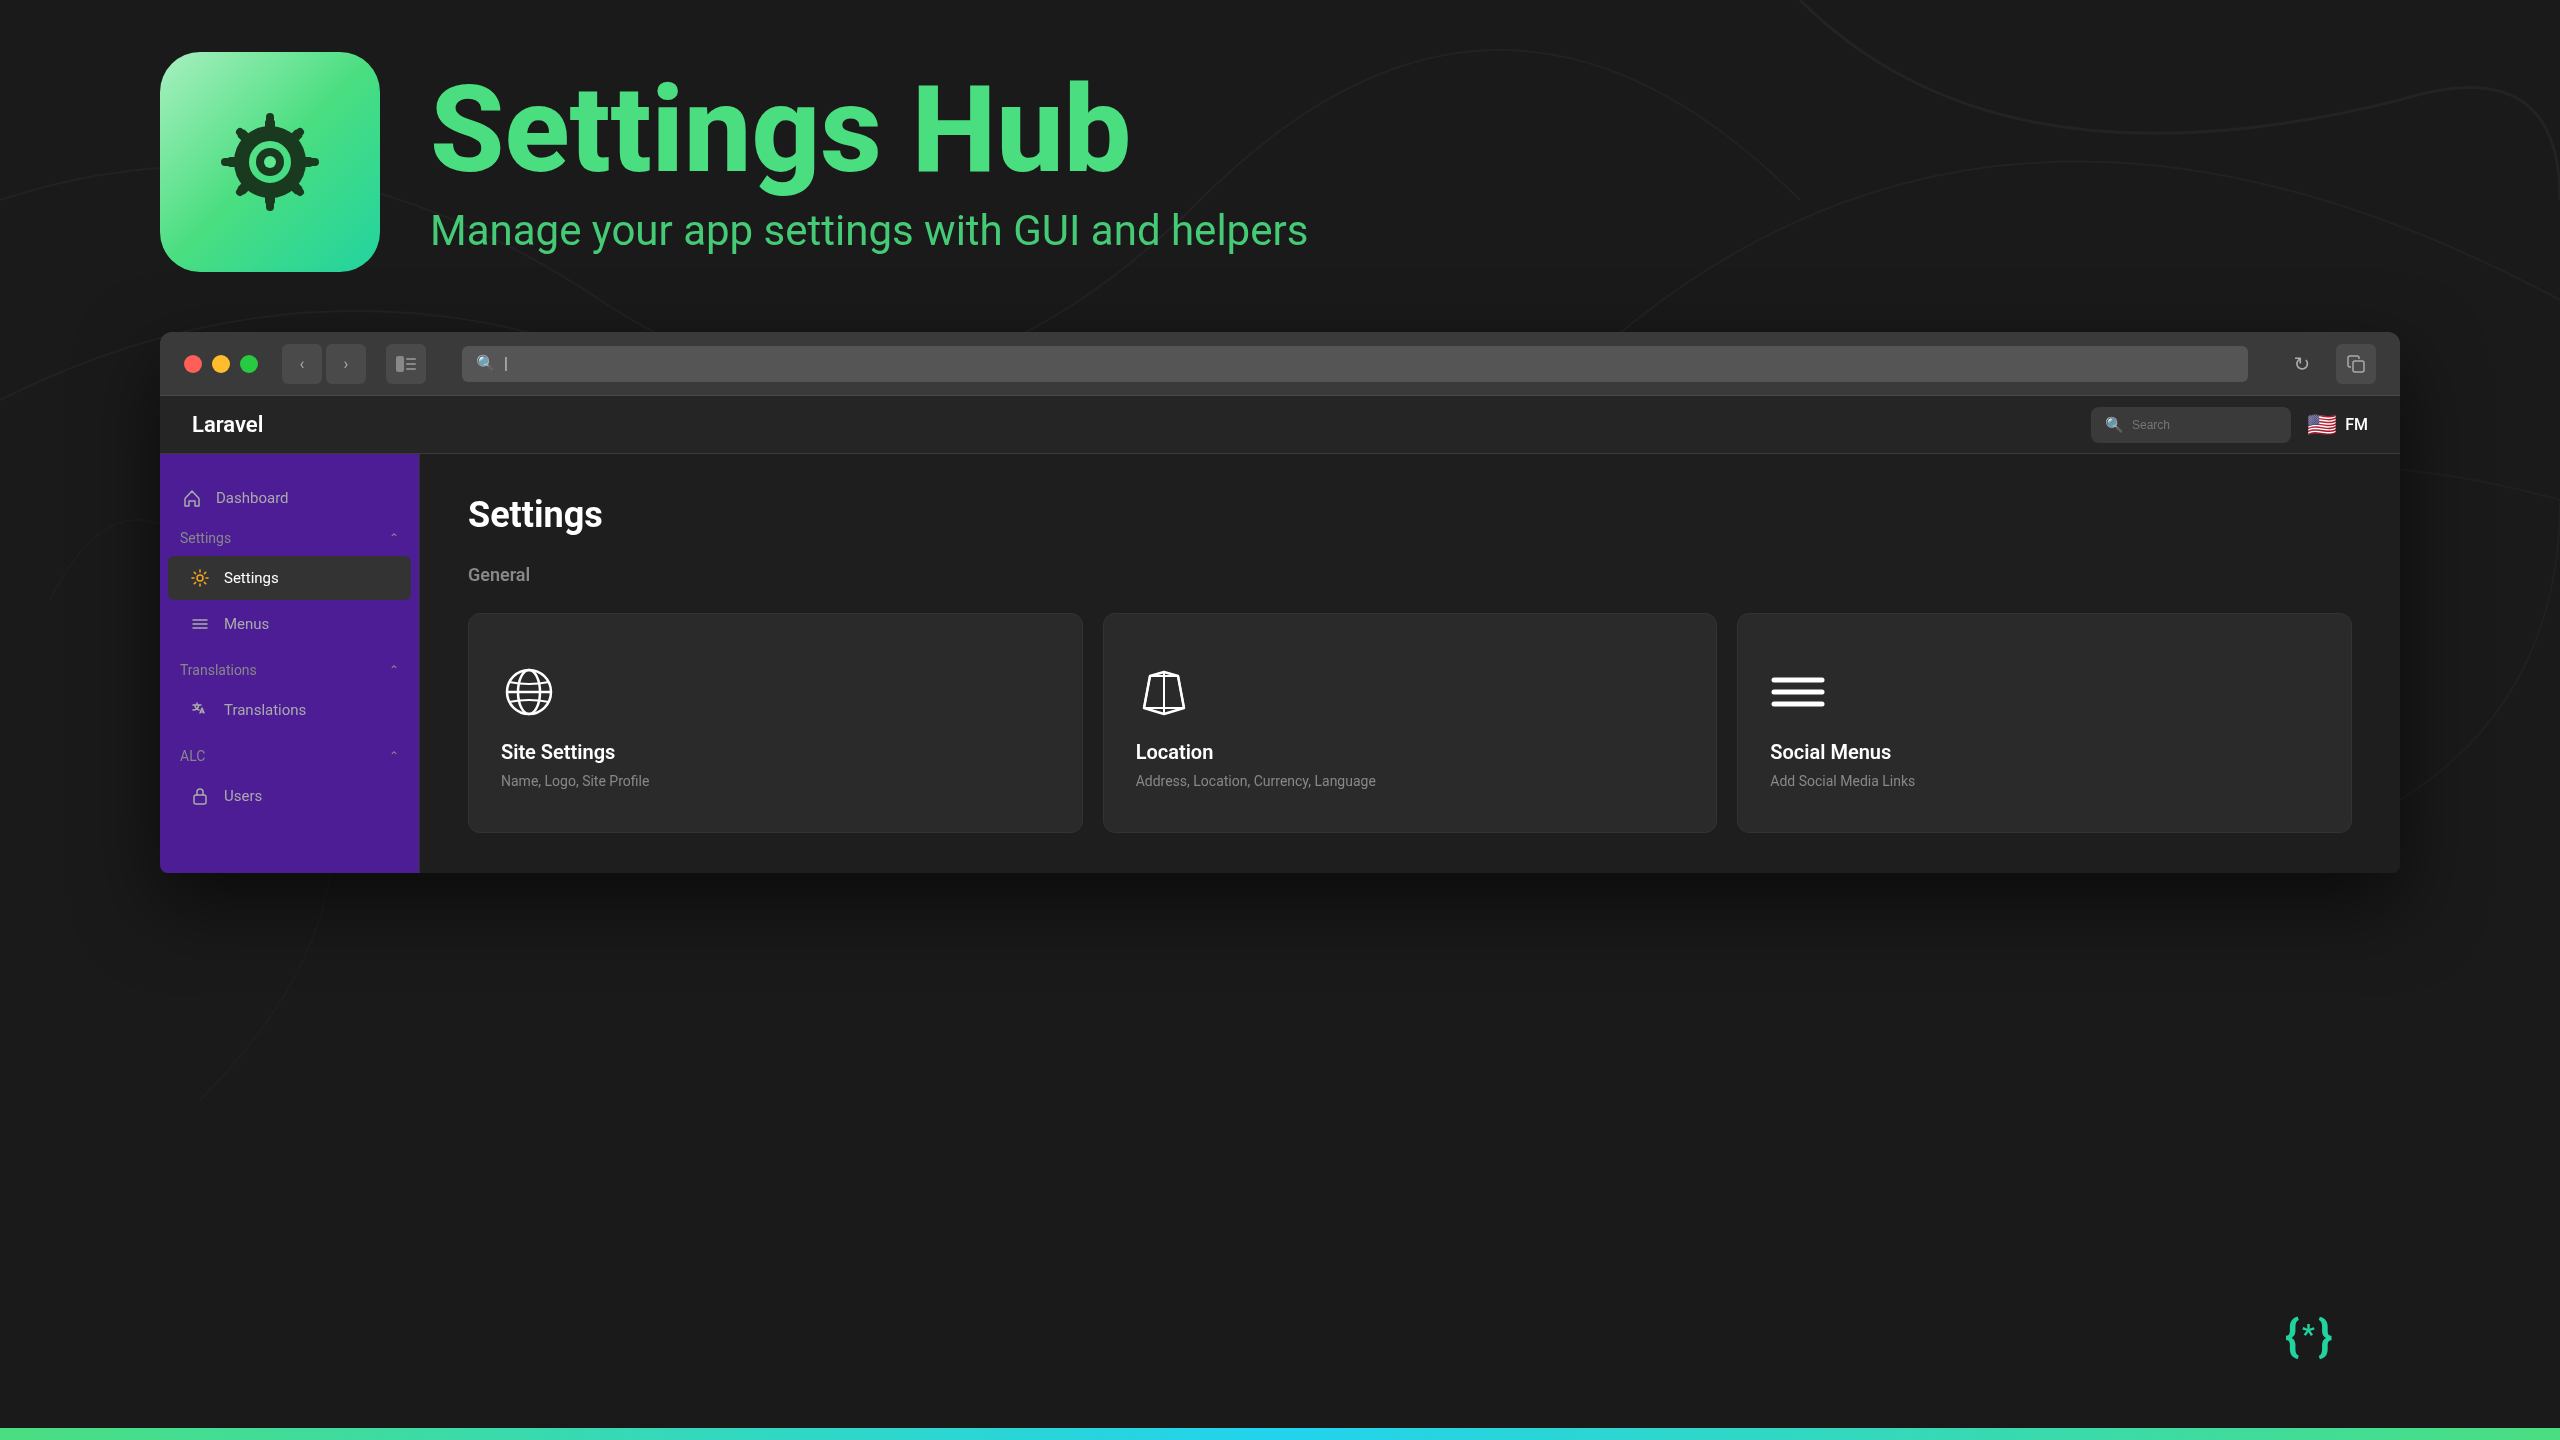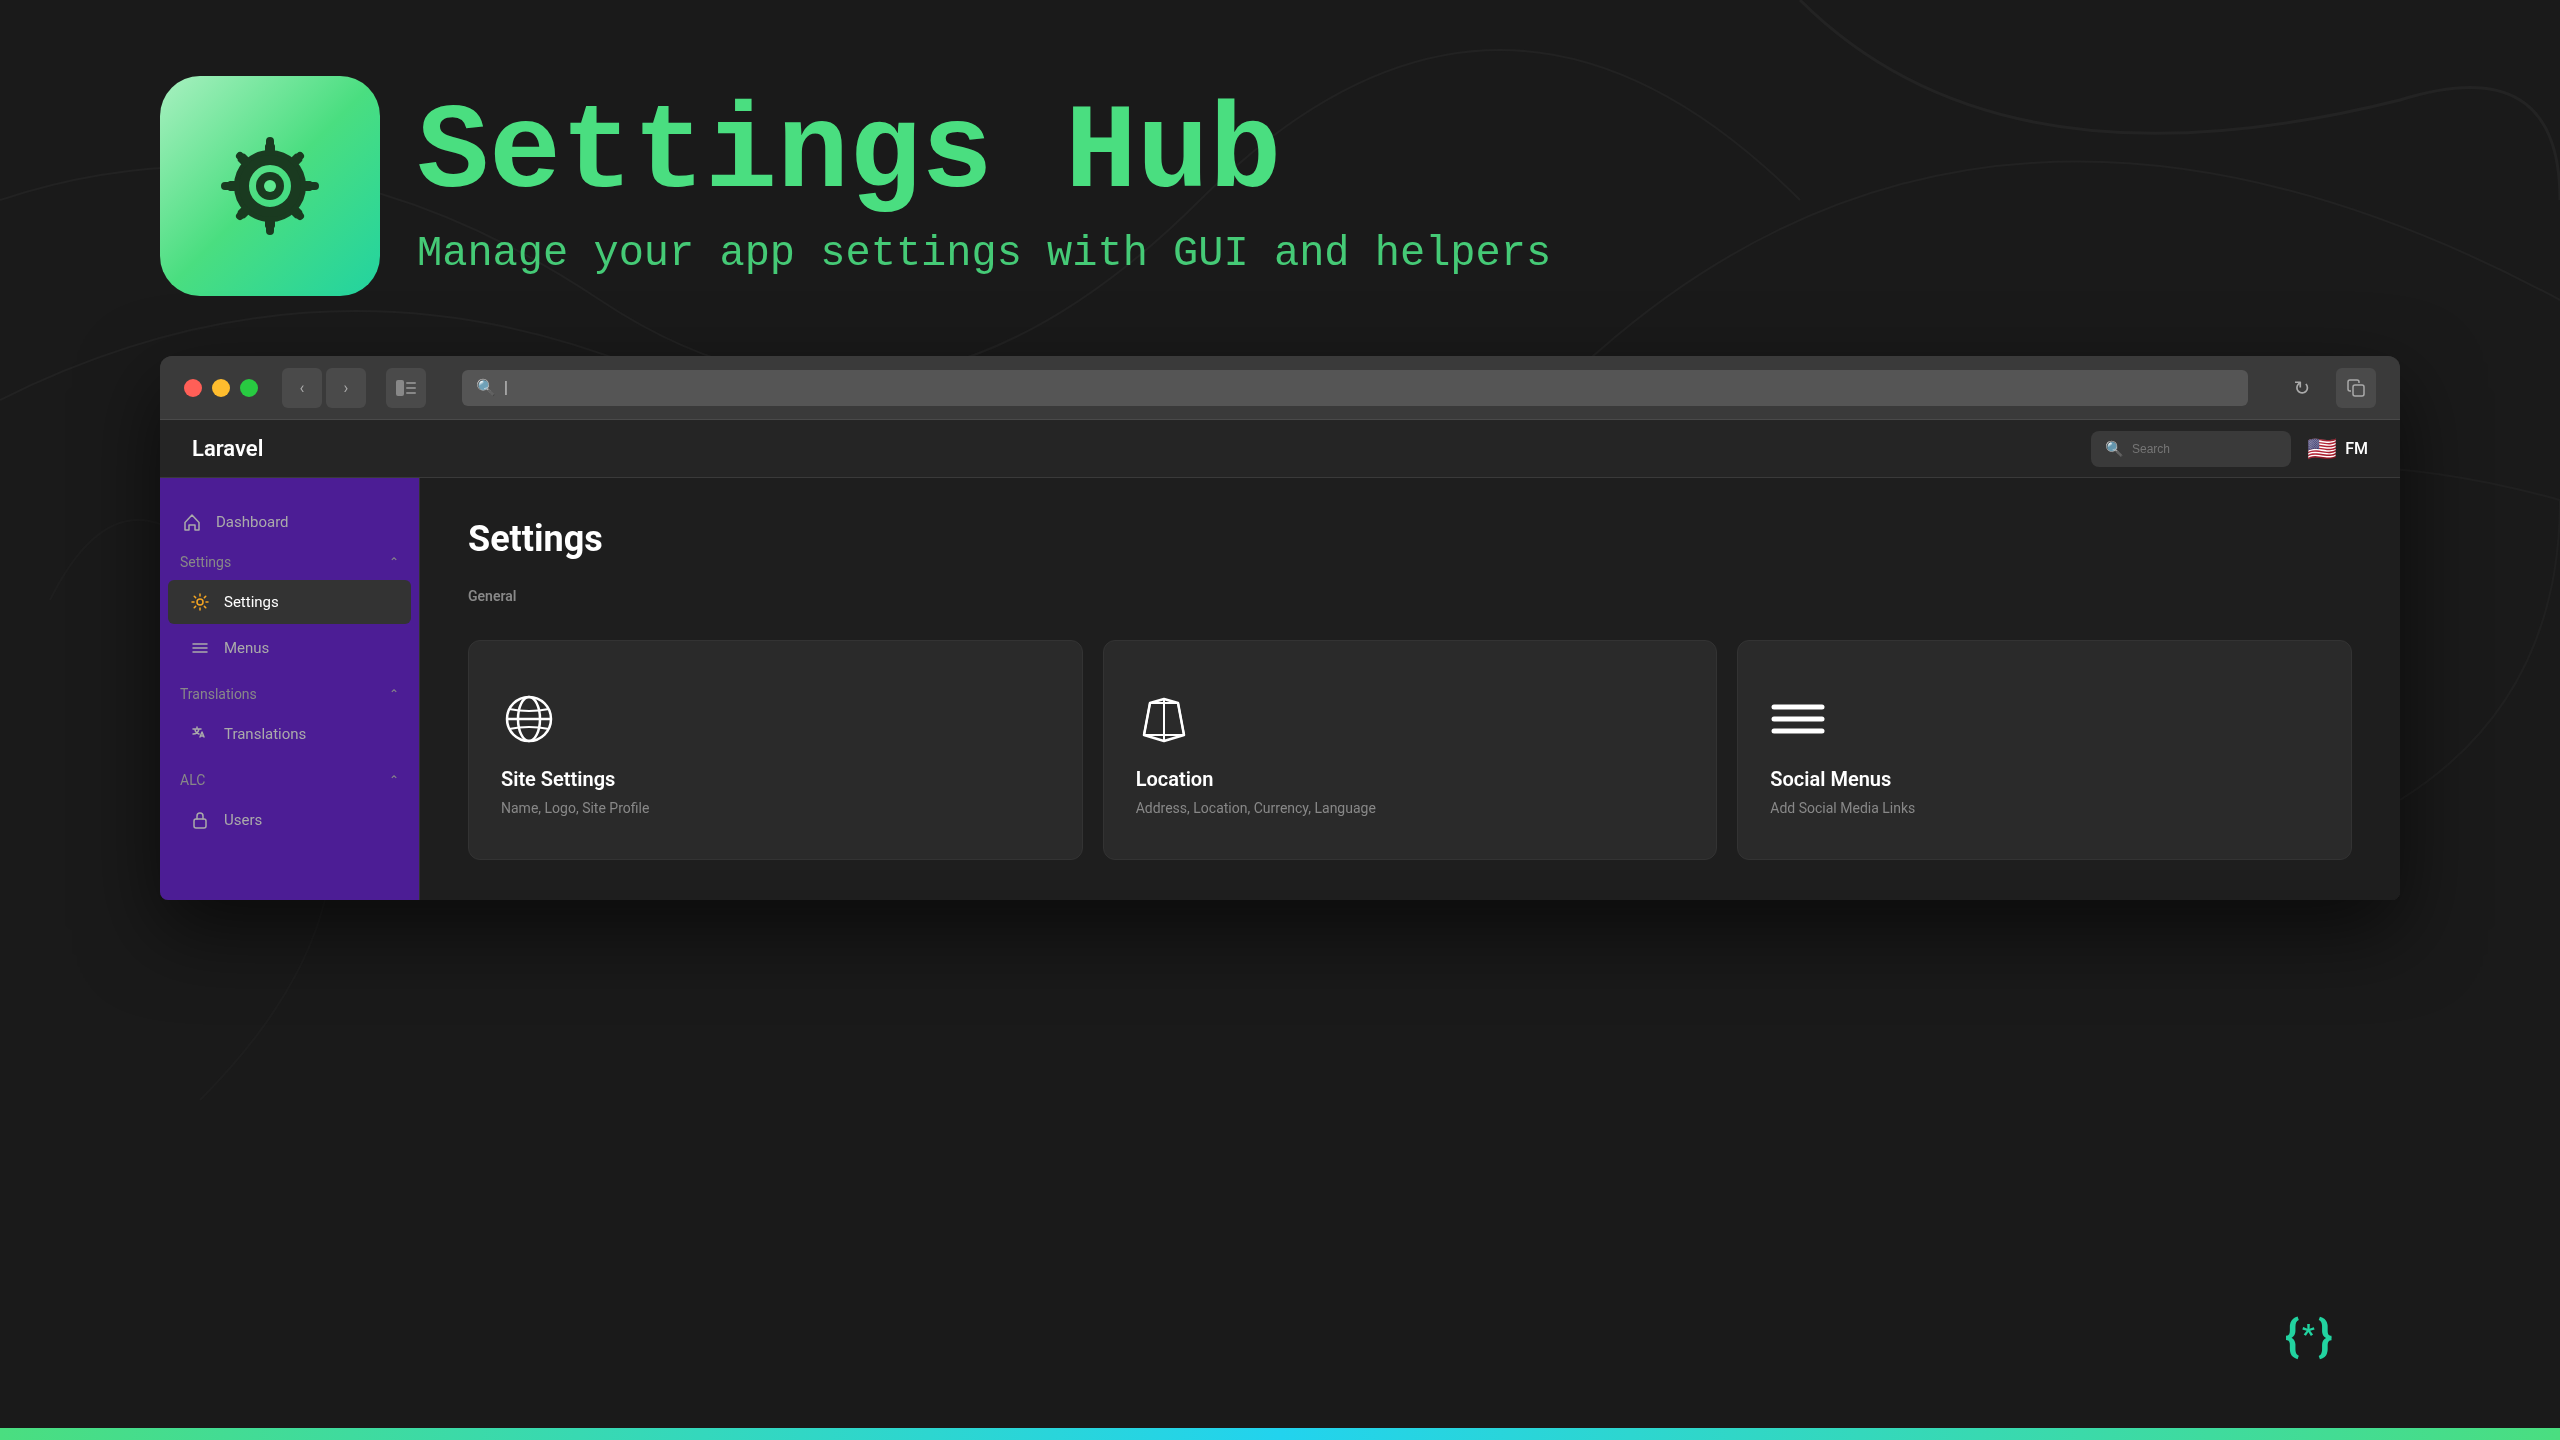--- a/index.html
+++ b/index.html
@@ -23,25 +23,24 @@
     }
     .bg-curves svg {
       width: 100%;
       height: 100%;
     }
 
     
     .hero-section {
       position: relative;
       z-index: 1;
-      padding: 76px 160px 60px 160px;
-      display: flex;
-      align-items: center;
-      gap: 37px;
-      font-family: Liberation Mono, monospace;
+      padding: 52px 160px 60px 160px;
+      display: flex;
+      align-items: center;
+      gap: 50px;
     }
 
     .app-logo {
       width: 220px;
       height: 220px;
       background: linear-gradient(135deg, #a8f0c0 0%, #4ade80 50%, #22d3a0 100%);
       border-radius: 40px;
       display: flex;
       align-items: center;
       justify-content: center;
@@ -330,24 +329,24 @@
     }
 
     .page-title {
       font-size: 36px;
       font-weight: 700;
       color: #ffffff;
       margin-bottom: 28px;
     }
 
     .section-label {
-      font-size: 14px;
+      font-size: 18px;
       font-weight: 600;
       color: #888;
-      margin-bottom: 36px;
+      margin-bottom: 28px;
     }
 
     .cards-grid {
       display: grid;
       grid-template-columns: repeat(3, 1fr);
       gap: 20px;
     }
 
     .settings-card {
       background: #2a2a2a;

